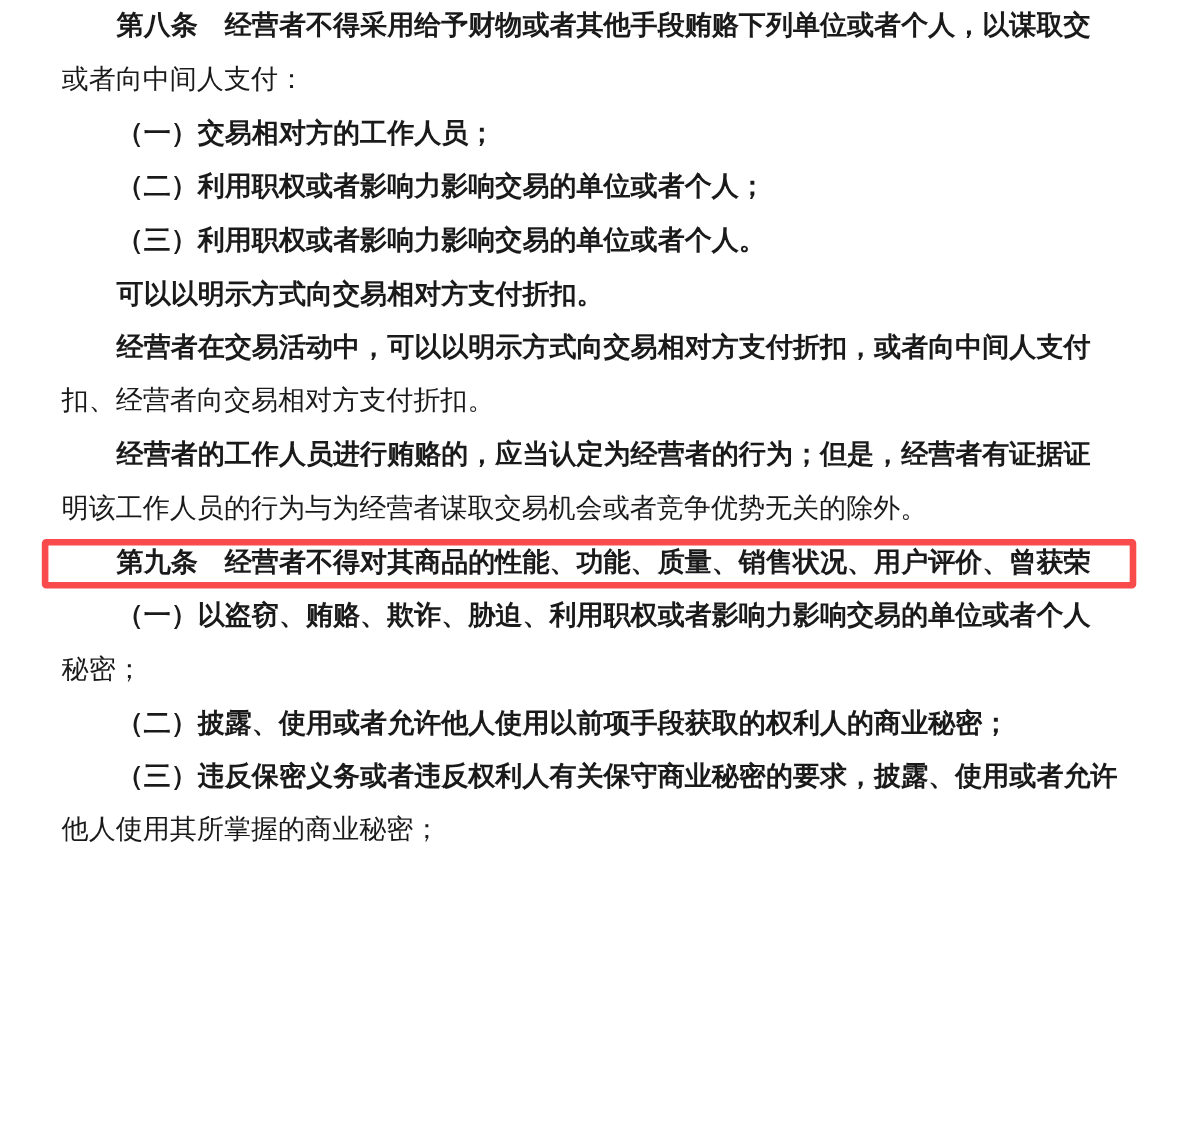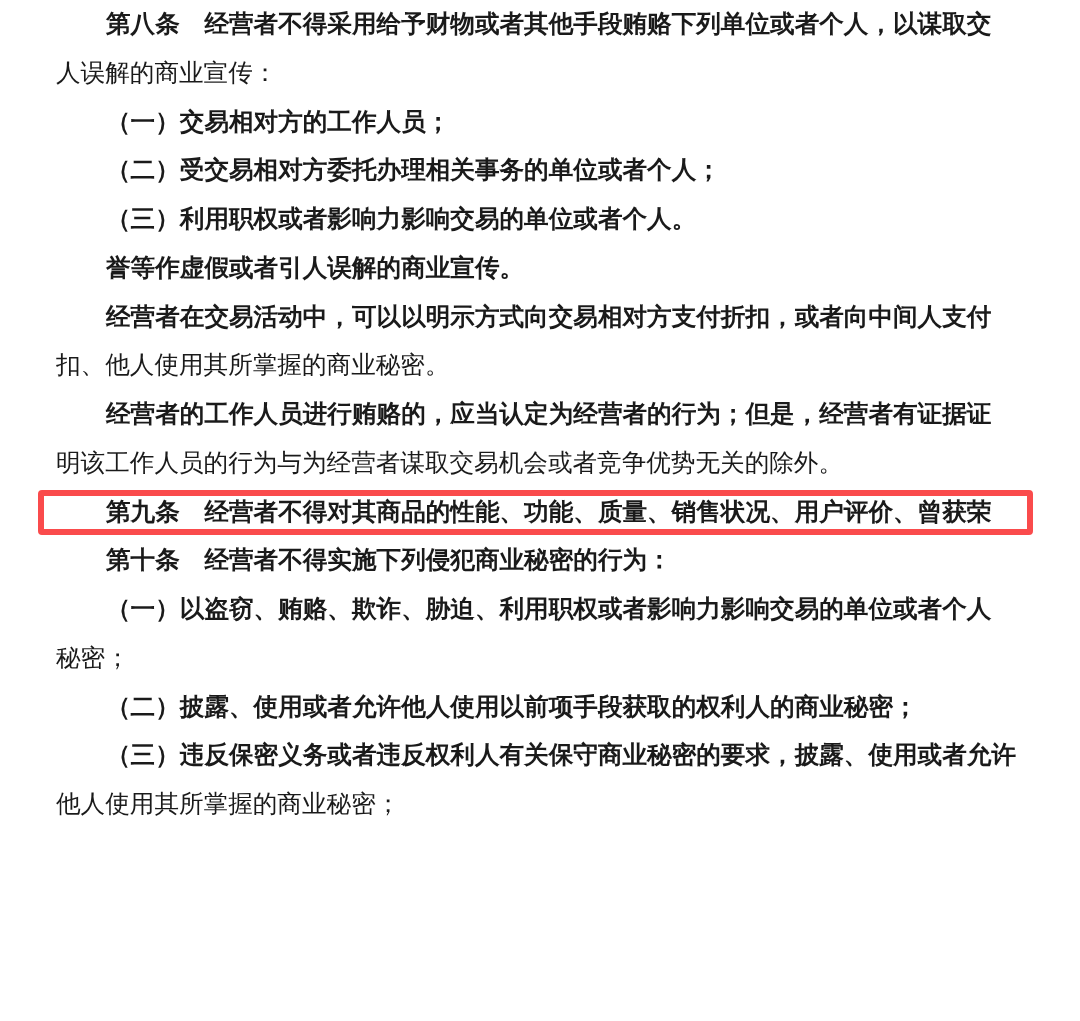--- a/index.html
+++ b/index.html
@@ -52,52 +52,49 @@
     border-radius: 4px;
     pointer-events: none;
   }
 </style>
 </head>
 <body>
 
 <main class="page">
     <div class="para">
       <div class="line first">第八条　经营者不得采用给予财物或者其他手段贿赂下列单位或者个人，以谋取交</div>
-      <div class="line">人误解的商业宣传：</div>
+      <div class="line">或者向中间人支付：</div>
     </div>
     <div class="para">
       <div class="line first">（一）交易相对方的工作人员；</div>
     </div>
     <div class="para">
-      <div class="line first">（二）受交易相对方委托办理相关事务的单位或者个人；</div>
+      <div class="line first">（二）利用职权或者影响力影响交易的单位或者个人；</div>
     </div>
     <div class="para">
       <div class="line first">（三）利用职权或者影响力影响交易的单位或者个人。</div>
     </div>
     <div class="para">
-      <div class="line first">誉等作虚假或者引人误解的商业宣传。</div>
+      <div class="line first">可以以明示方式向交易相对方支付折扣。</div>
     </div>
     <div class="para">
       <div class="line first">经营者在交易活动中，可以以明示方式向交易相对方支付折扣，或者向中间人支付</div>
-      <div class="line">扣、他人使用其所掌握的商业秘密。</div>
+      <div class="line">扣、经营者向交易相对方支付折扣。</div>
     </div>
     <div class="para">
       <div class="line first">经营者的工作人员进行贿赂的，应当认定为经营者的行为；但是，经营者有证据证</div>
       <div class="line">明该工作人员的行为与为经营者谋取交易机会或者竞争优势无关的除外。</div>
     </div>
     <div class="hl-wrap">
       <div class="hl-border"></div>
       <div class="para">
         <div class="line first">第九条　经营者不得对其商品的性能、功能、质量、销售状况、用户评价、曾获荣</div>
       </div>
       <div class="para">
       </div>
-    </div>
-    <div class="para">
-      <div class="line first">第十条　经营者不得实施下列侵犯商业秘密的行为：</div>
     </div>
     <div class="para">
       <div class="line first">（一）以盗窃、贿赂、欺诈、胁迫、利用职权或者影响力影响交易的单位或者个人</div>
       <div class="line">秘密；</div>
     </div>
     <div class="para">
       <div class="line first">（二）披露、使用或者允许他人使用以前项手段获取的权利人的商业秘密；</div>
     </div>
     <div class="para">
       <div class="line first">（三）违反保密义务或者违反权利人有关保守商业秘密的要求，披露、使用或者允许</div>

